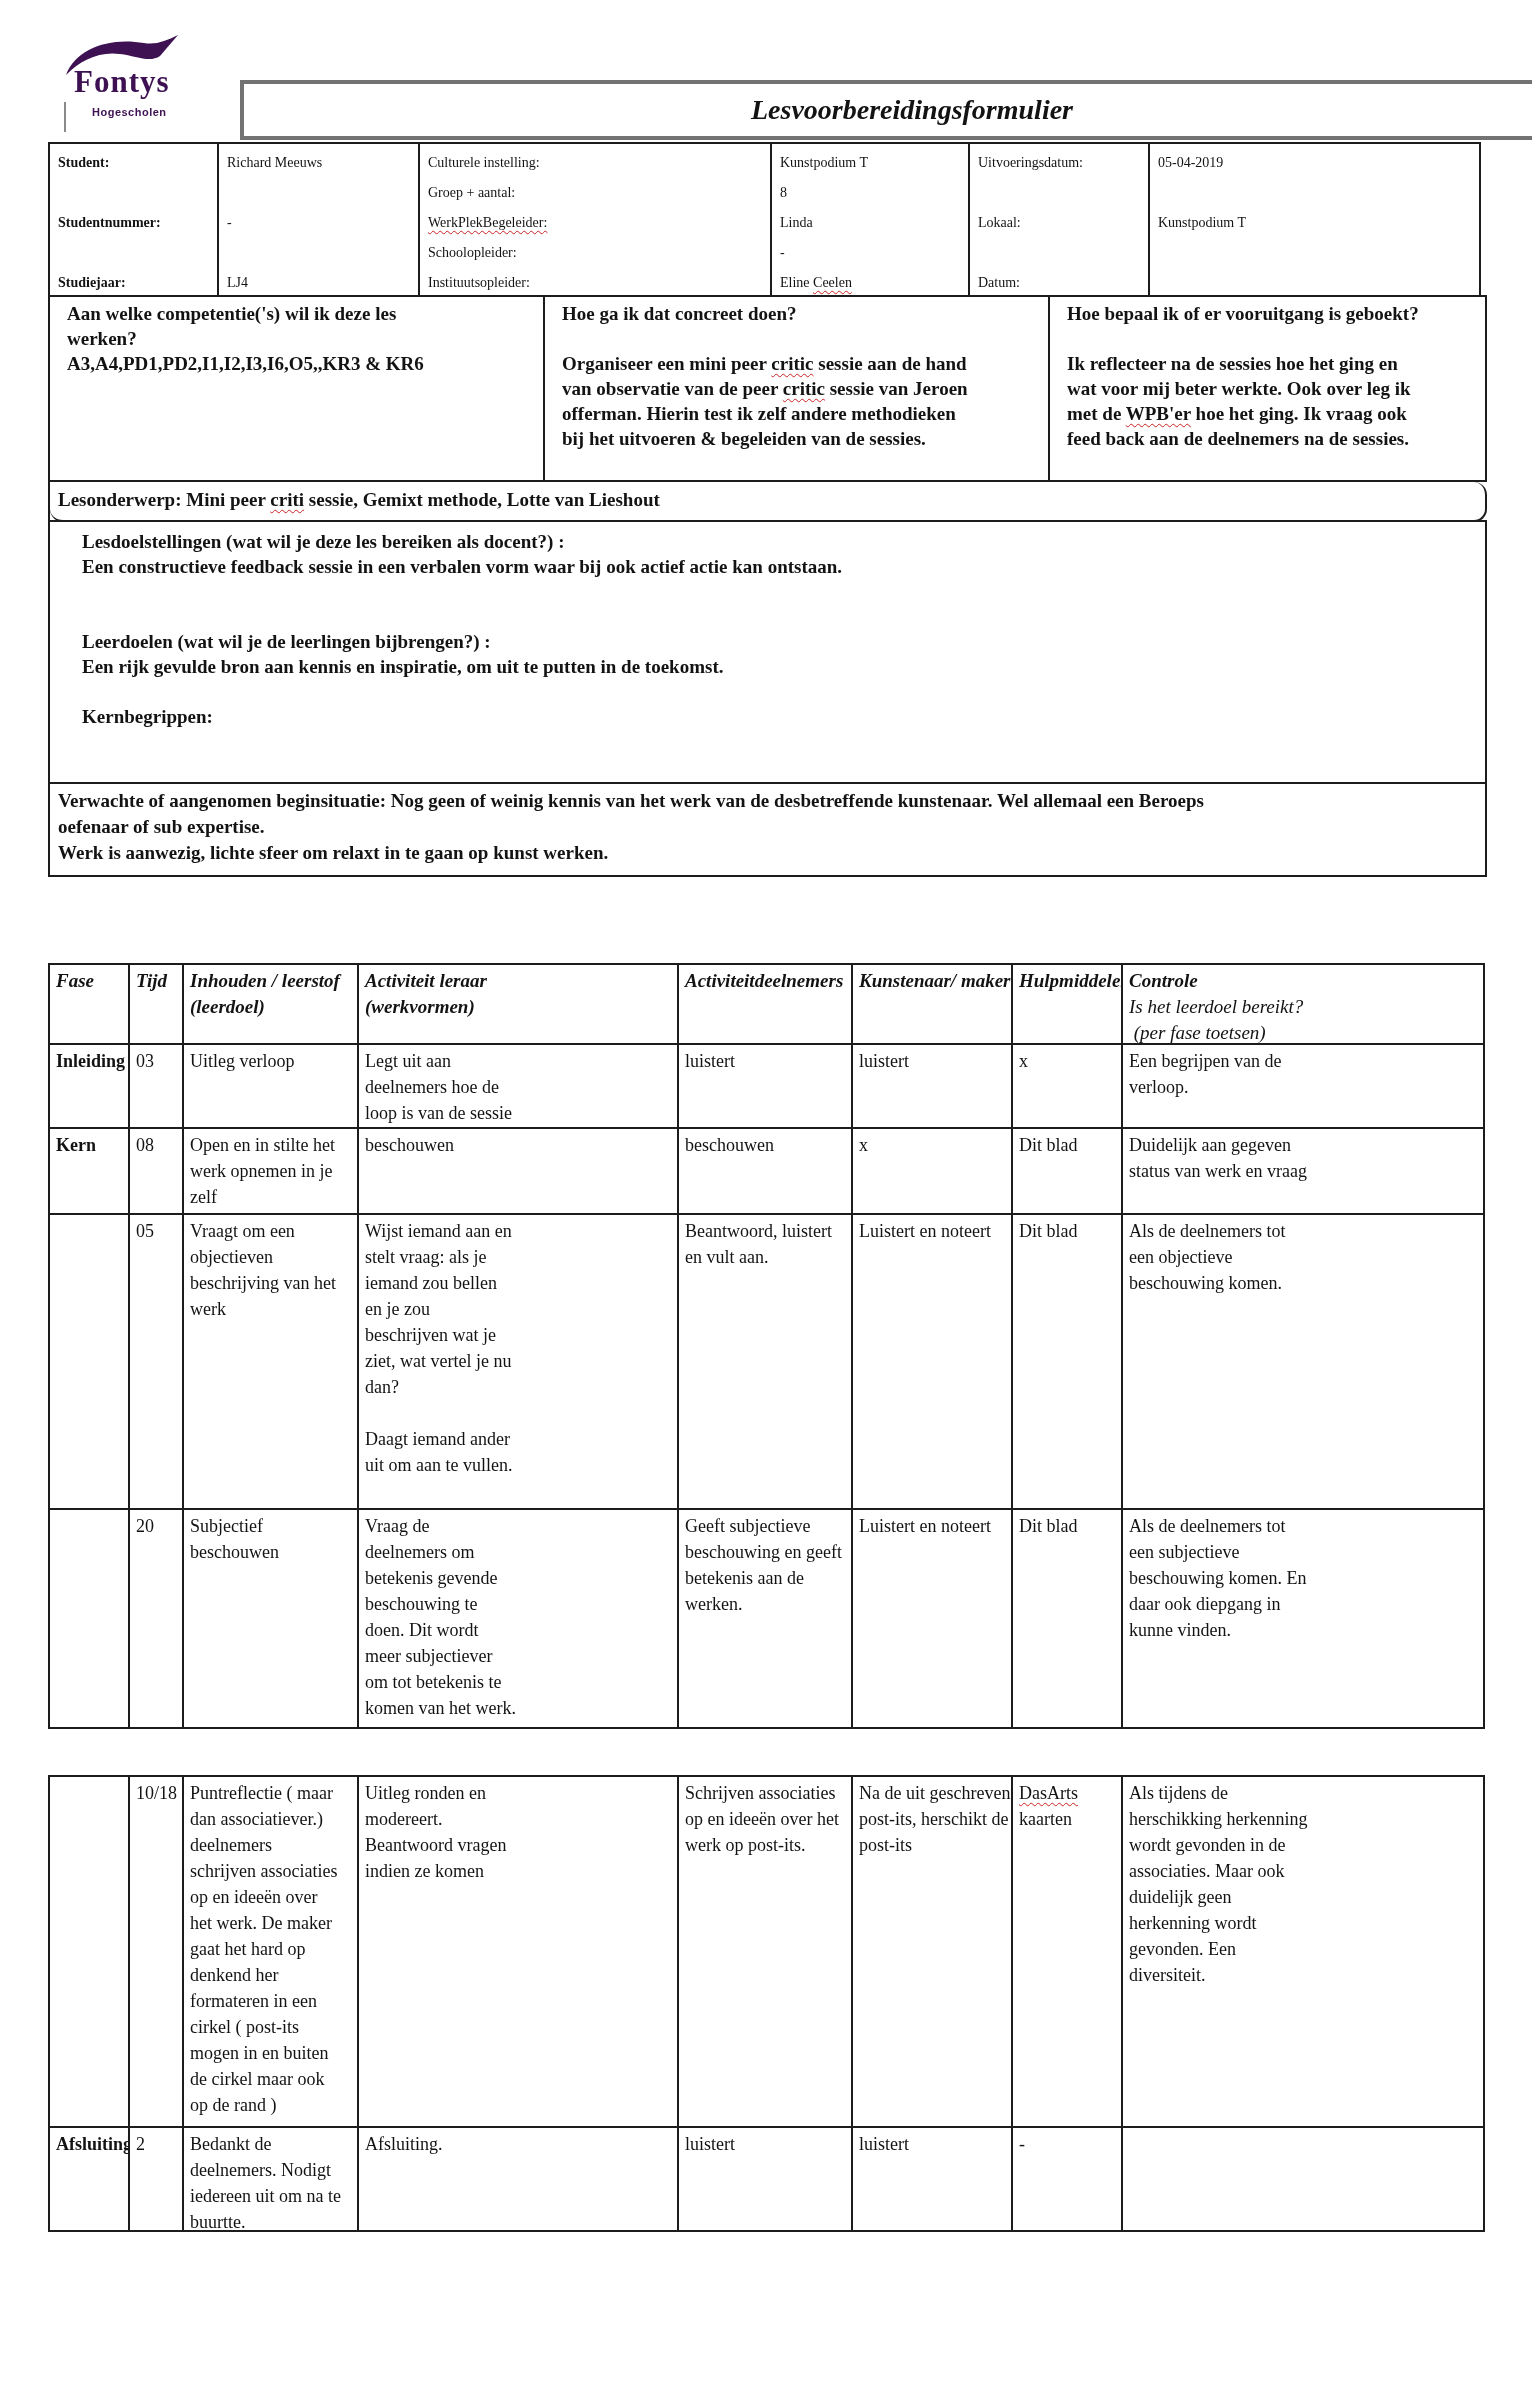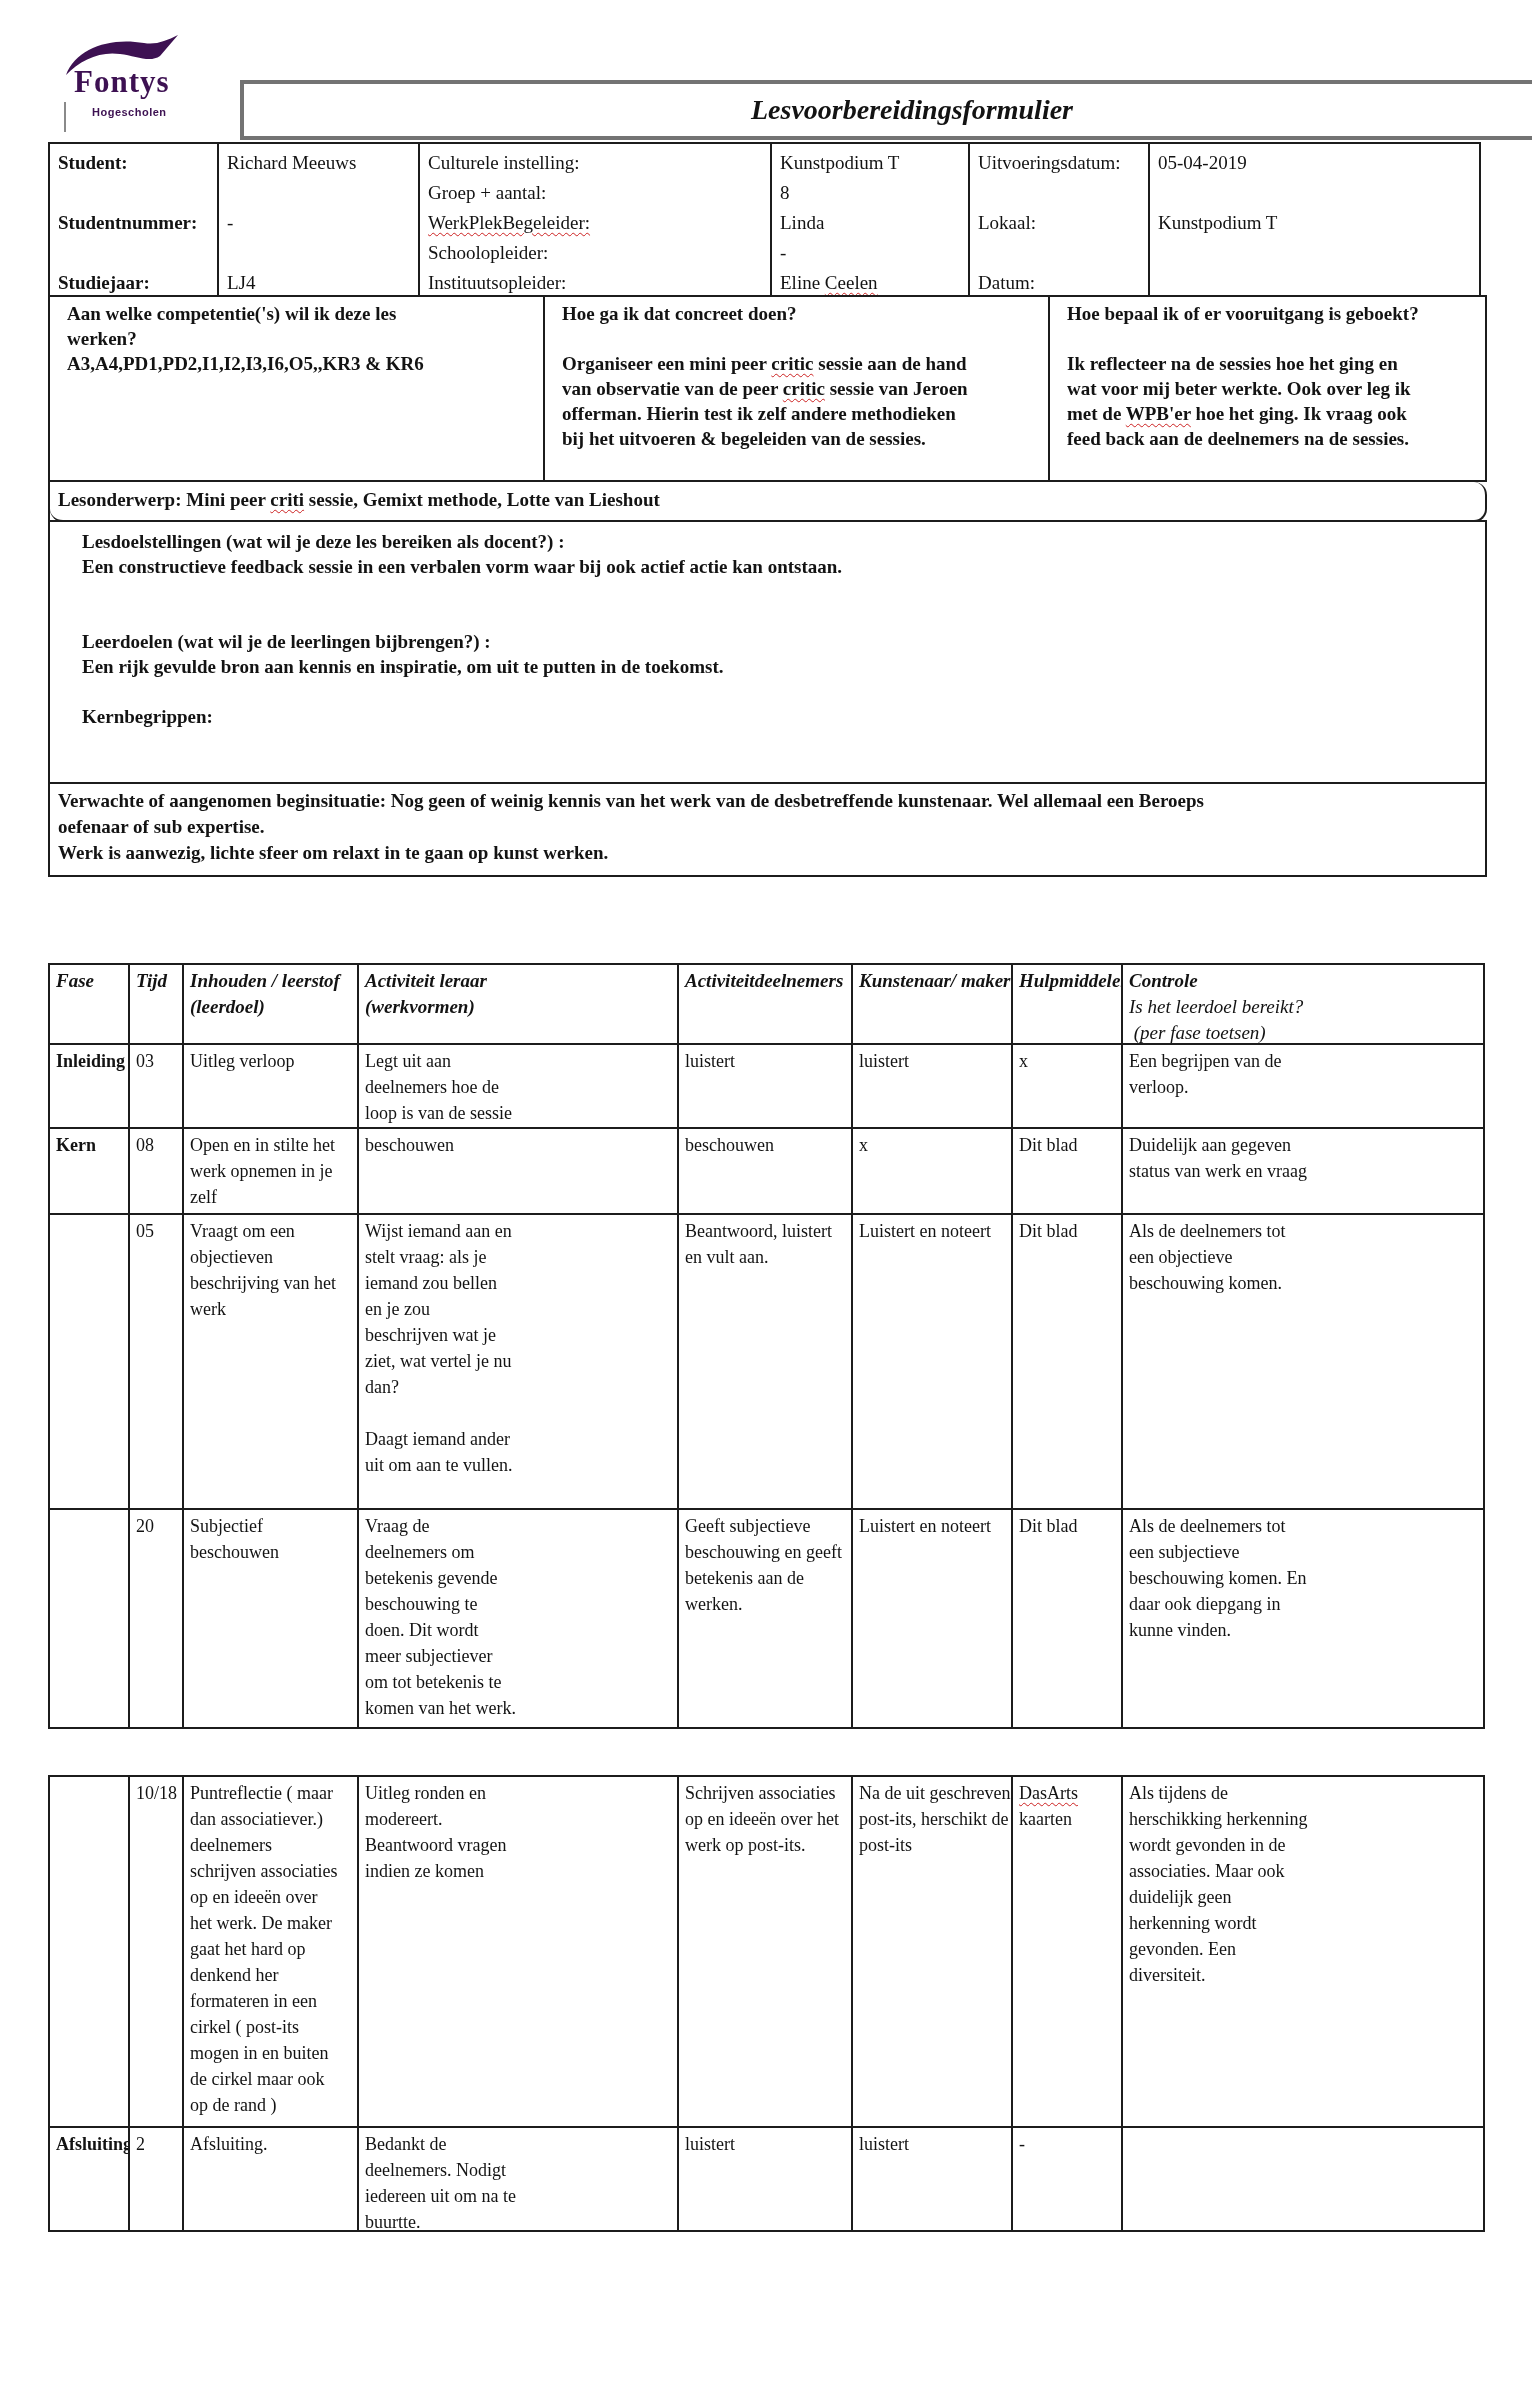--- a/index.html
+++ b/index.html
@@ -19,21 +19,21 @@
   .title-box{position:absolute;left:240px;top:64px;width:1344px;height:60px;
              border:4px solid #737373;display:flex;align-items:center;justify-content:center;margin-top:16px;}
   .title-box h1{margin:0;font-size:28px;font-weight:bold;font-style:italic;}
 
   
   .grid{position:absolute;left:48px;display:grid;border-top:2px solid #1c1c1c;border-left:2px solid #1c1c1c;}
   .cell{border-right:2px solid #1c1c1c;border-bottom:2px solid #1c1c1c;
         padding:4px 8px;white-space:pre;overflow:hidden;}
 
   #info{top:142px;grid-template-columns:169px 201px 352px 198px 180px 331px;grid-template-rows:153px;}
-  #info .cell{font-size:19px;line-height:30px;}
+  #info .cell{font-size:14px;line-height:30px;}
 
   #comp{top:295px;grid-template-columns:495px 505px 437px;grid-template-rows:185px;}
   #comp .cell{font-size:19px;line-height:25px;font-weight:bold;padding-left:17px;}
 
   #lesonderwerp{top:480px;grid-template-columns:1437px;grid-template-rows:40px;}
   #lesonderwerp .cell{font-size:19px;line-height:28px;font-weight:bold;border-radius:13px;}
 
   #lesdoelen{top:520px;grid-template-columns:1437px;grid-template-rows:262px;}
   #lesdoelen .cell{font-size:19px;line-height:25px;font-weight:bold;padding-top:7px;margin-left:24px;}
 
@@ -254,24 +254,24 @@
       <div class="cell"><span>Als tijdens de
 herschikking herkenning
 wordt gevonden in de
 associaties. Maar ook
 duidelijk geen
 herkenning wordt
 gevonden. Een
 diversiteit.</span></div>
       <div class="cell"><span class="b">Afsluiting</span></div>
       <div class="cell"><span>2</span></div>
-      <div class="cell"><span>Afsluiting.</span></div>
       <div class="cell"><span>Bedankt de
 deelnemers. Nodigt
 iedereen uit om na te
 buurtte.</span></div>
+      <div class="cell"><span>Afsluiting.</span></div>
       <div class="cell"><span>luistert</span></div>
       <div class="cell"><span>luistert</span></div>
       <div class="cell"><span>-</span></div>
       <div class="cell"></div>
     </div>
 
 </div>
 
 </body></html>

